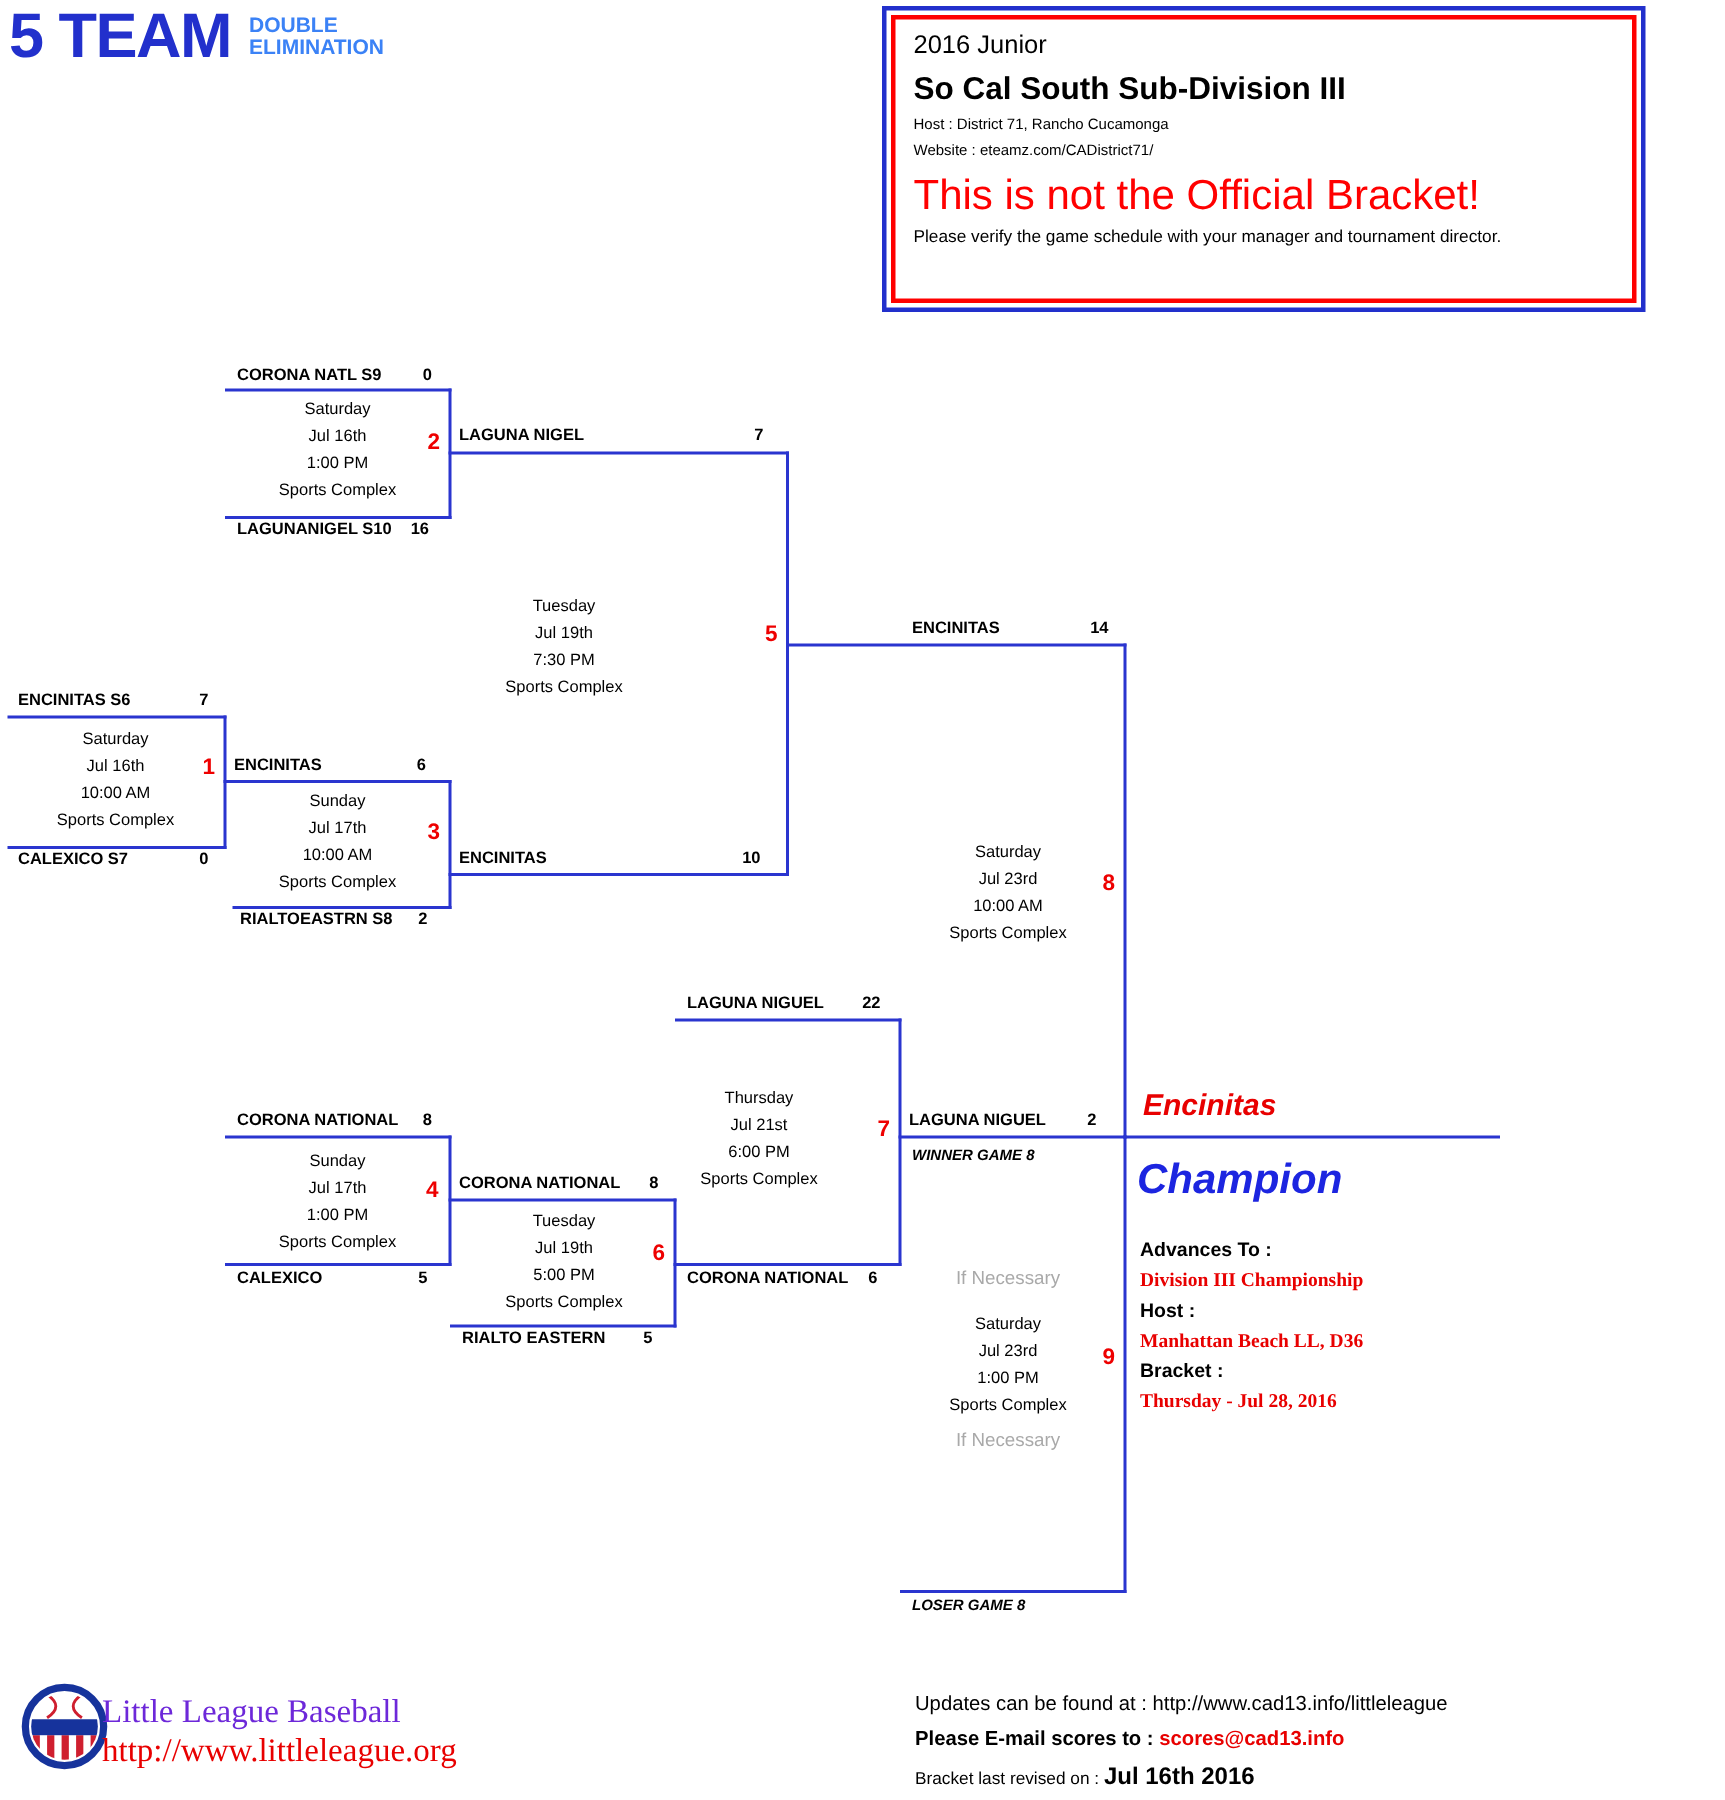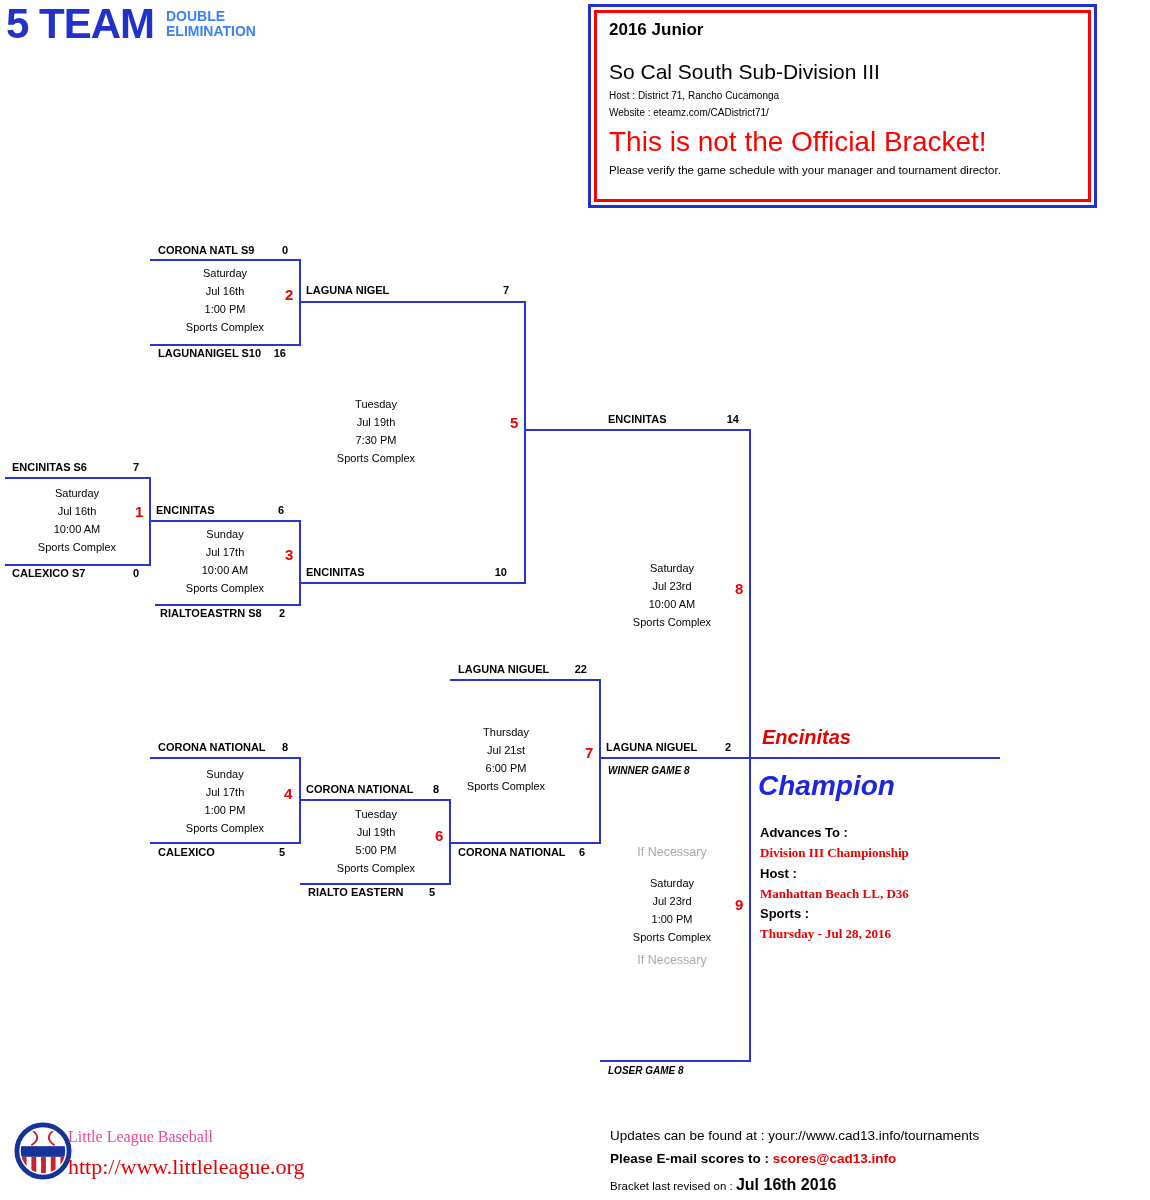--- a/index.html
+++ b/index.html
@@ -7,22 +7,22 @@
   body { font-family:"Liberation Sans", sans-serif; color:#000; }
   .page { position:relative; width:1150px; height:1200px; background:#fff; overflow:hidden; }
 
   
   .bigtitle { position:absolute; left:6px; top:0px; font-size:42px; font-weight:bold; color:#2230cc; letter-spacing:-1px; }
   .subtitle { position:absolute; left:166px; top:9px; font-size:14px; font-weight:bold; color:#3b82f6; line-height:15px; }
 
   
   .infobox { position:absolute; left:588px; top:4px; width:509px; height:204px; border:3px solid #2230cc; padding:3px; background:#fff; }
   .infobox-inner { border:3px solid #f00; width:100%; height:100%; padding:7px 12px 4px 12px; }
-  .ib-division { font-size:17px; font-weight:bold; }
-  .ib-title { font-size:21px; font-weight:normal; margin-top:20px; }
+  .ib-division { font-size:17px; font-weight:normal; }
+  .ib-title { font-size:21px; font-weight:bold; margin-top:8px; }
   .ib-line { font-size:10px; margin-top:6px; }
   .ib-line:first-of-type { margin-top:10px; }
   .ib-warning { font-size:28px; color:#f00; margin-top:8px; }
   .ib-note { font-size:11.5px; margin-top:6px; }
 
   
   .hl { position:absolute; height:2px; background:#2a35cf; }
   .vl { position:absolute; width:2px; background:#2a35cf; }
   .team { position:absolute; display:flex; justify-content:space-between; font-weight:bold; font-size:11px; white-space:nowrap; }
   .sched { position:absolute; width:140px; font-size:11px; line-height:18px; text-align:center; }
@@ -31,21 +31,21 @@
   .slotlbl { position:absolute; font-size:10px; font-style:italic; font-weight:bold; }
 
   
   .champ-name { position:absolute; left:762px; top:726px; font-size:20px; font-weight:bold; font-style:italic; color:#e80000; }
   .champ-label { position:absolute; left:758px; top:770px; font-size:28px; font-weight:bold; font-style:italic; color:#1c25e0; }
   .advance { position:absolute; left:760px; top:823px; font-size:13px; font-weight:bold; line-height:20.3px; }
   .advance .red { color:#e80000;font-family:Liberation Serif, serif; }
 
   
   .logo { position:absolute; left:14px; top:1122px; width:58px; height:58px; }
-  .org-name { position:absolute; left:68px; top:1128px; font-family:"Liberation Serif", serif; font-size:16px; color:#ec4899; }
+  .org-name { position:absolute; left:68px; top:1128px; font-family:"Liberation Serif", serif; font-size:22px; color:#6d28d9; }
   .org-url { position:absolute; left:68px; top:1154px; font-family:"Liberation Serif", serif; font-size:22px; color:#e80000; }
   .copyright { position:absolute; left:4px; top:1215px; font-size:11px; }
   .updates { position:absolute; left:610px; top:1128px; font-size:13.5px; }
   .scores { position:absolute; left:610px; top:1151px; font-size:13.5px; font-weight:bold; }
   .scores .red { color:#e80000; }
   .revised { position:absolute; left:610px; top:1176px; font-size:11.5px; }
   .revised b { font-size:16px; }
 </style>
 </head>
 <body>
@@ -249,21 +249,21 @@
   <div class="num" style="left:735px;top:896px">9</div>
 
   <div class="champ-name">Encinitas</div>
   <div class="champ-label">Champion</div>
 
   <div class="advance">
     <div>Advances To :</div>
     <div class="red">Division III Championship</div>
     <div>Host :</div>
     <div class="red">Manhattan Beach LL, D36</div>
-    <div>Sports :</div>
+    <div>Bracket :</div>
     <div class="red">Thursday - Jul 28, 2016</div>
   </div>
 
   <div class="logo">
     <svg width="58" height="58" viewBox="0 0 60 60">
       <defs>
           <clipPath id="llc">
             <circle cx="30" cy="30" r="23"></circle>
           </clipPath>
         </defs>
@@ -280,21 +280,21 @@
         <rect x="2" y="25" width="56" height="11" fill="#16339c"></rect>
         <path d="M18 8 q12 8 0 16" stroke="#cf1f2f" stroke-width="2" fill="none"></path>
         <path d="M42 8 q-12 8 0 16" stroke="#cf1f2f" stroke-width="2" fill="none"></path>
       </g>
     </svg>
   </div>
   <div class="org-name">Little League Baseball</div>
   <div class="org-url">http://www.littleleague.org</div>
   <div class="copyright">Bracket2png © 2025 WWWpages.com all rights reserved</div>
 
-  <div class="updates">Updates can be found at : your://www.cad13.info/tournaments</div>
+  <div class="updates">Updates can be found at : http://www.cad13.info/littleleague</div>
   <div class="scores">
     <span>Please E-mail scores to : </span><span class="red">scores@cad13.info</span>
   </div>
   <div class="revised">
     <span>Bracket last revised on :  </span><b>Jul 16th 2016</b>
   </div>
 
 </div>
 
 </body></html>

